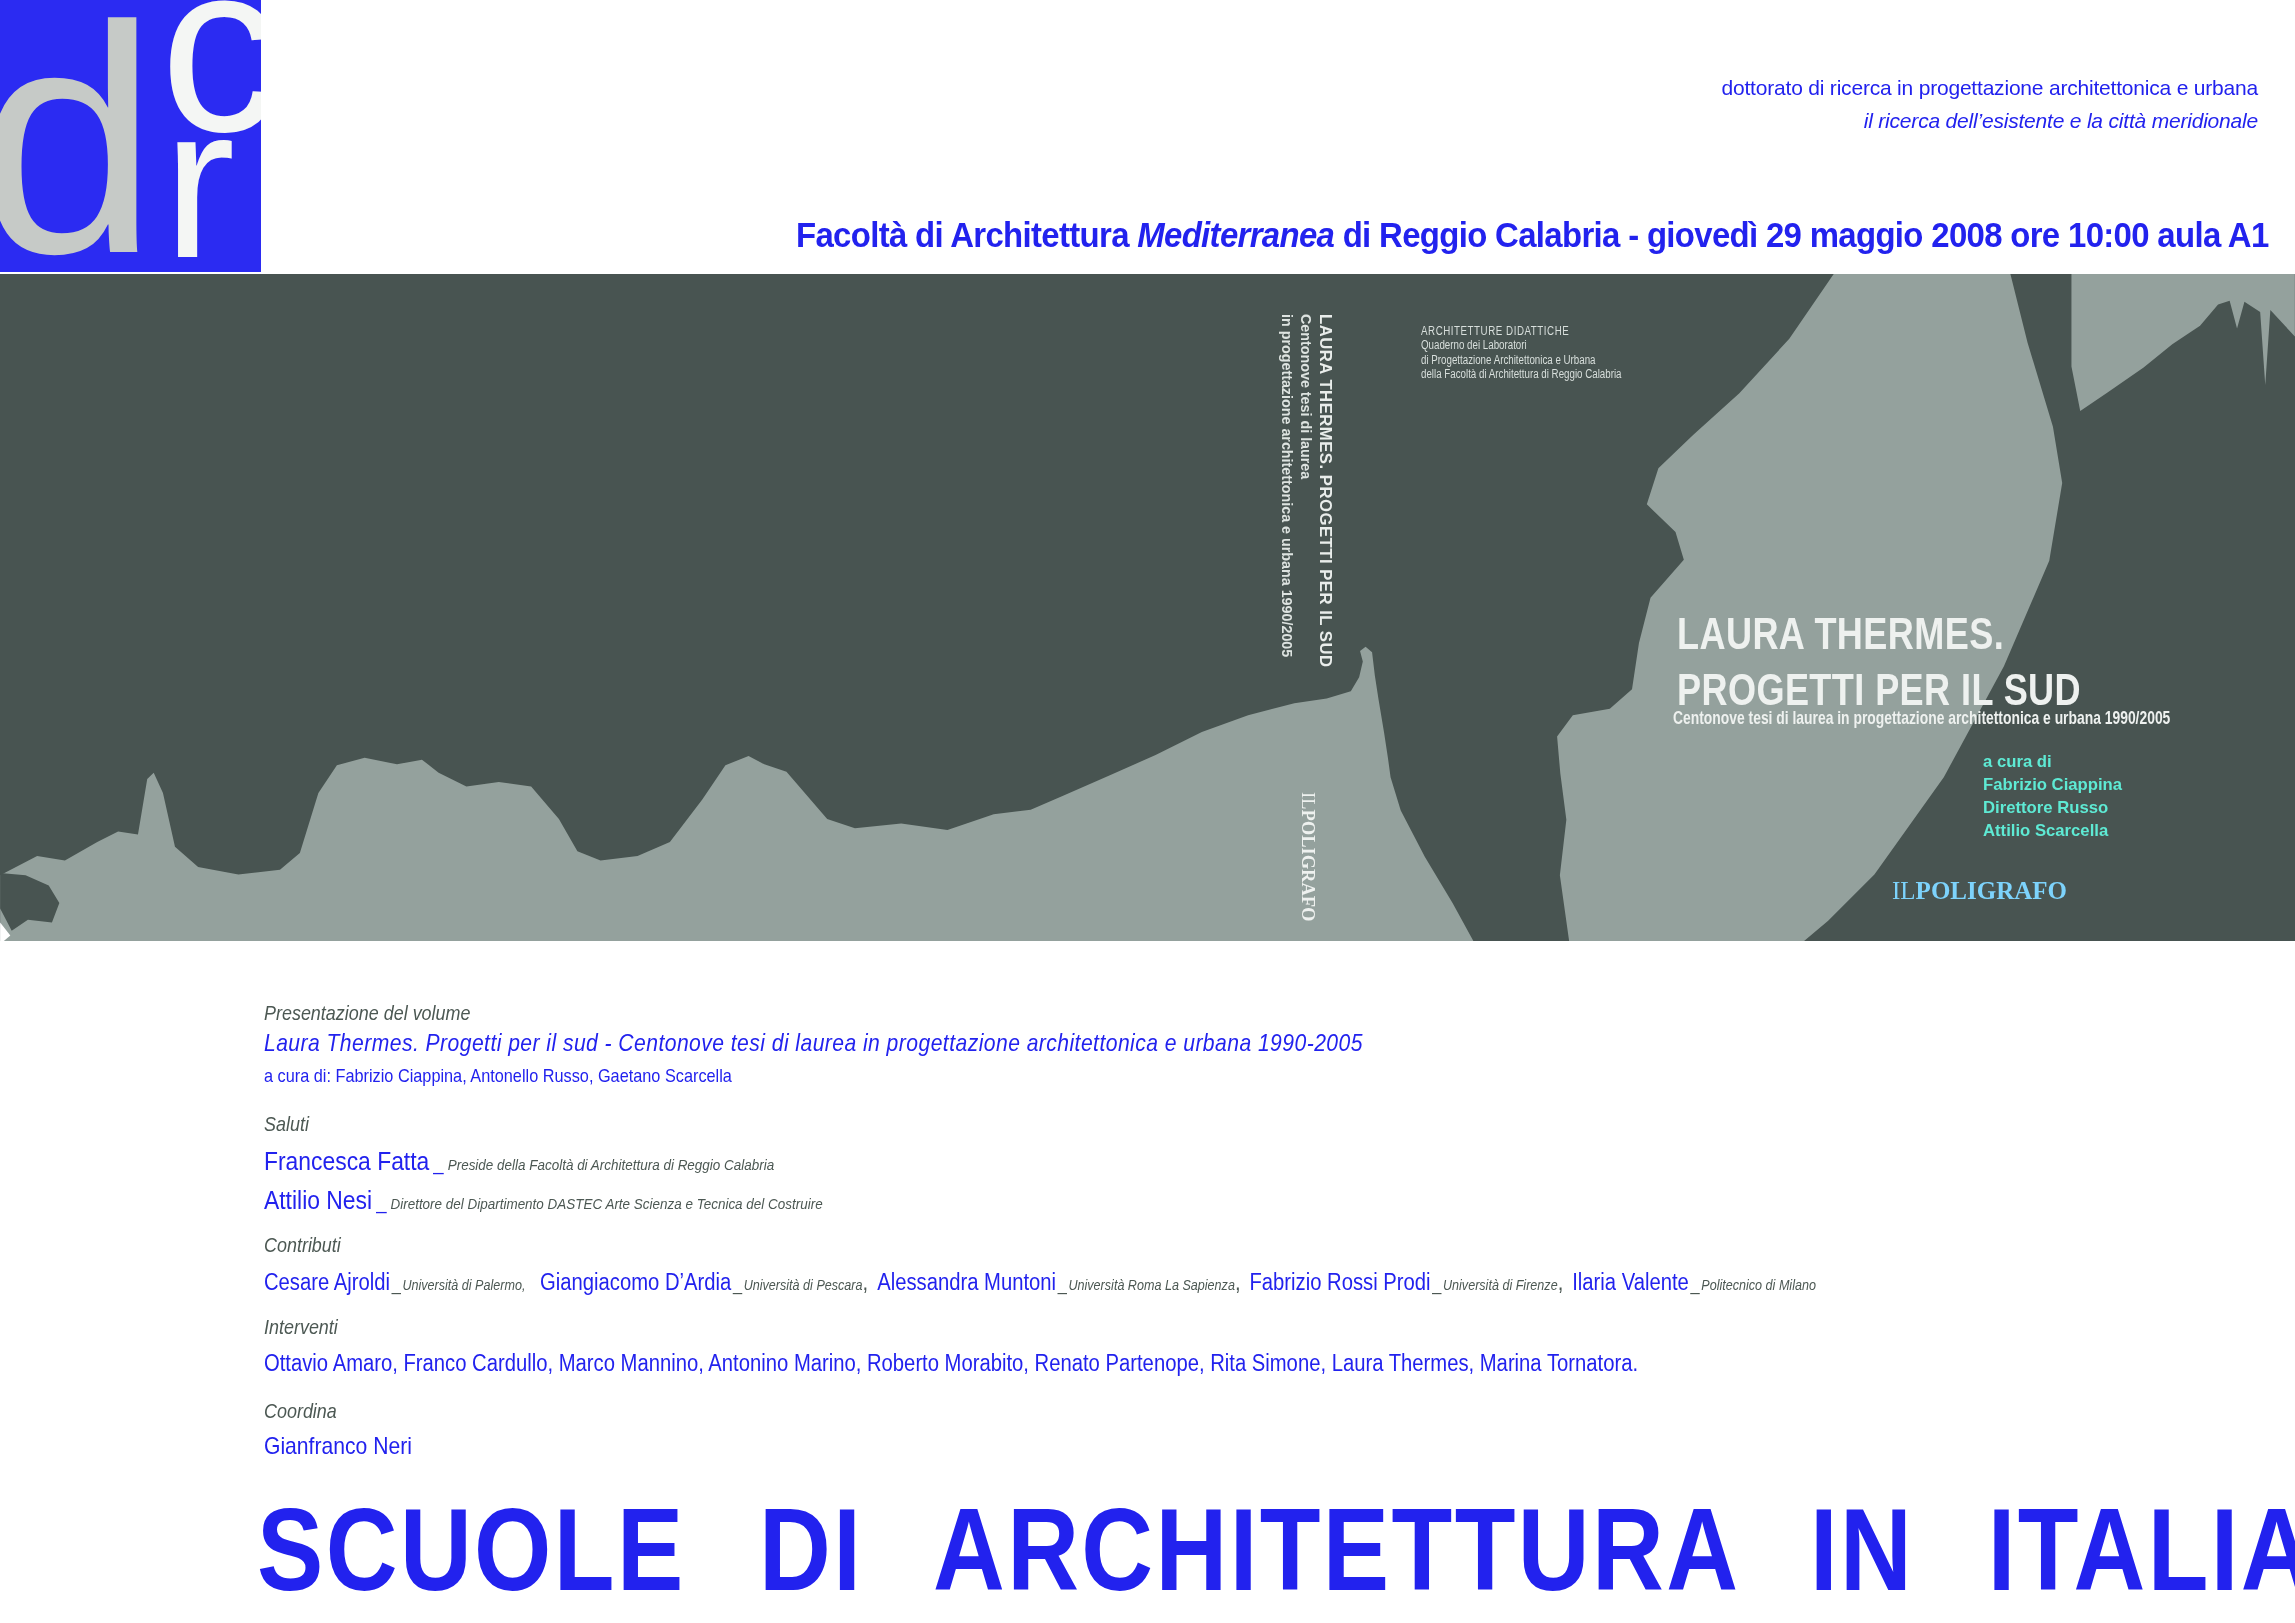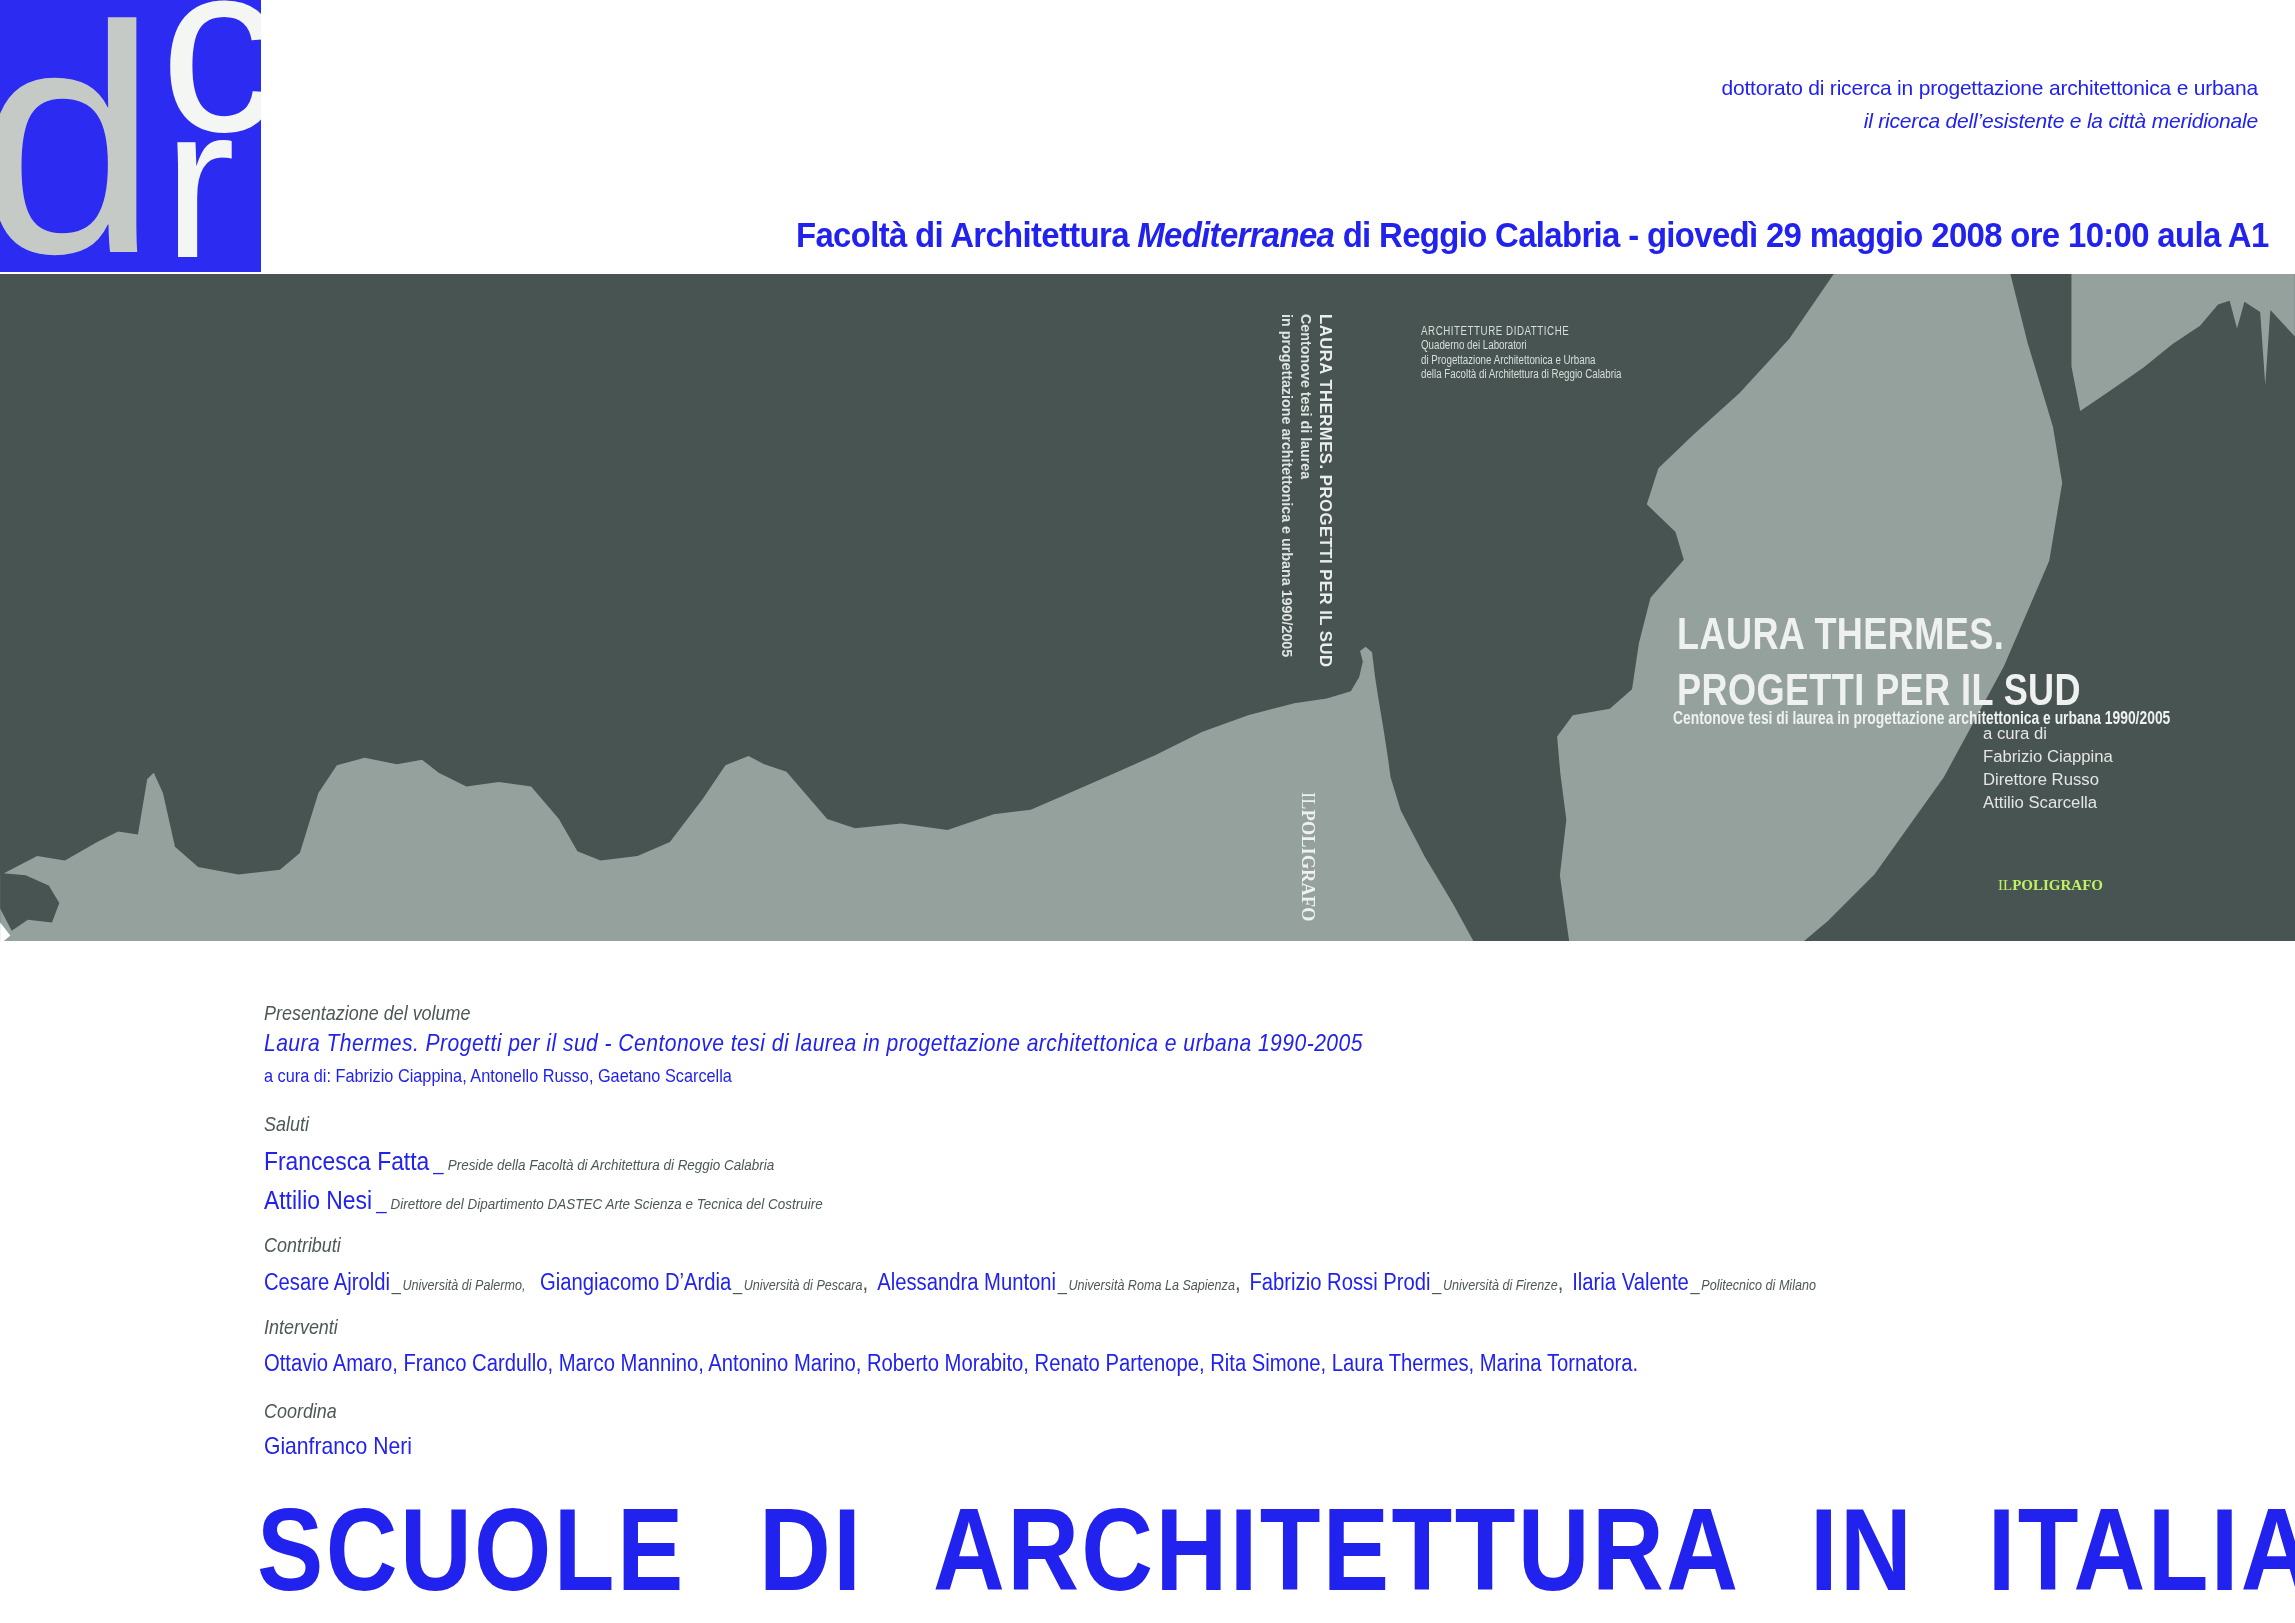--- a/index.html
+++ b/index.html
@@ -39,24 +39,24 @@
   .spine-block .s1{font-size:16.7px;font-weight:700;line-height:20.4px;letter-spacing:0.5px;}
   .spine-block .s2,.spine-block .s3{font-size:14.3px;font-weight:700;line-height:19px;color:#dde3e0;}
   .spine-pub{left:1318px;top:518px;transform:rotate(90deg);transform-origin:0 0;
     font-family:"Liberation Serif",serif;font-size:18.5px;color:#eef1ef;white-space:nowrap;}
   .pub-bold{font-weight:700;}
   .cover-title{left:1677px;top:332px;color:var(--cover-text);font-size:44px;
     font-weight:700;line-height:56px;white-space:nowrap;
     transform:scaleX(0.82);transform-origin:0 0;letter-spacing:0.5px;}
   .cover-subtitle{left:1673px;top:433px;color:var(--cover-text);font-size:18.5px;
     font-weight:700;white-space:nowrap;transform:scaleX(0.75);transform-origin:0 0;}
-  .curators-block{left:1983px;top:448px;color:#e5e5e5;font-size:16.7px;
-    line-height:23px;white-space:nowrap;}
-  .cover-pub{left:1998px;top:603px;font-family:"Liberation Serif",serif;
-    font-size:15px;color:#bef264;white-space:nowrap;}
+  .curators-block{left:1983px;top:476px;color:#5eead4;font-size:16.7px;
+    line-height:23px;white-space:nowrap;font-weight:bold;}
+  .cover-pub{left:1892px;top:603px;font-family:"Liberation Serif",serif;
+    font-size:25px;color:#7dd3fc;white-space:nowrap;}
 
   
   .details{left:0;top:0;width:2295px;height:1623px;
     transform:scaleX(0.88);transform-origin:264px 0;}
   .details > div{position:absolute;left:264px;line-height:1;white-space:nowrap;}
   .glabel{color:var(--label-gray);font-style:italic;font-size:20.4px;}
   .blue{color:var(--accent);}
   .row-presentazione{top:1003px;}
   .row-volume{top:1031px;font-size:24px;font-style:italic;letter-spacing:0.5px;}
   .row-acura{top:1067px;font-size:18.5px;}

